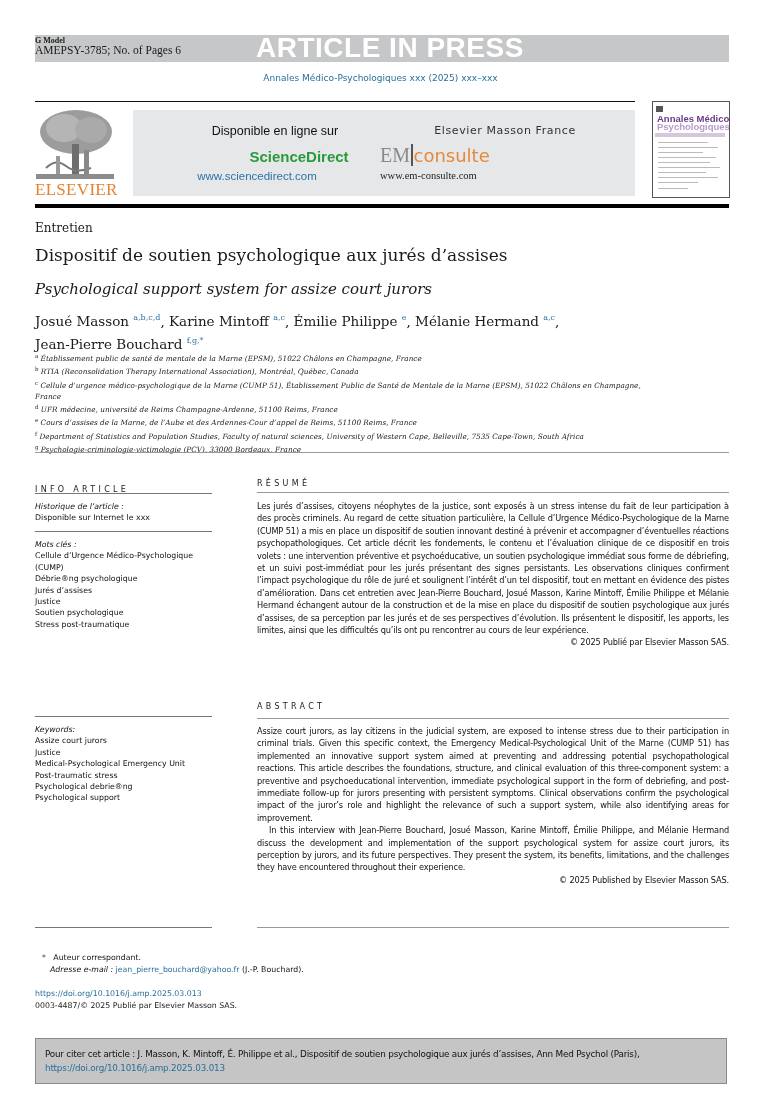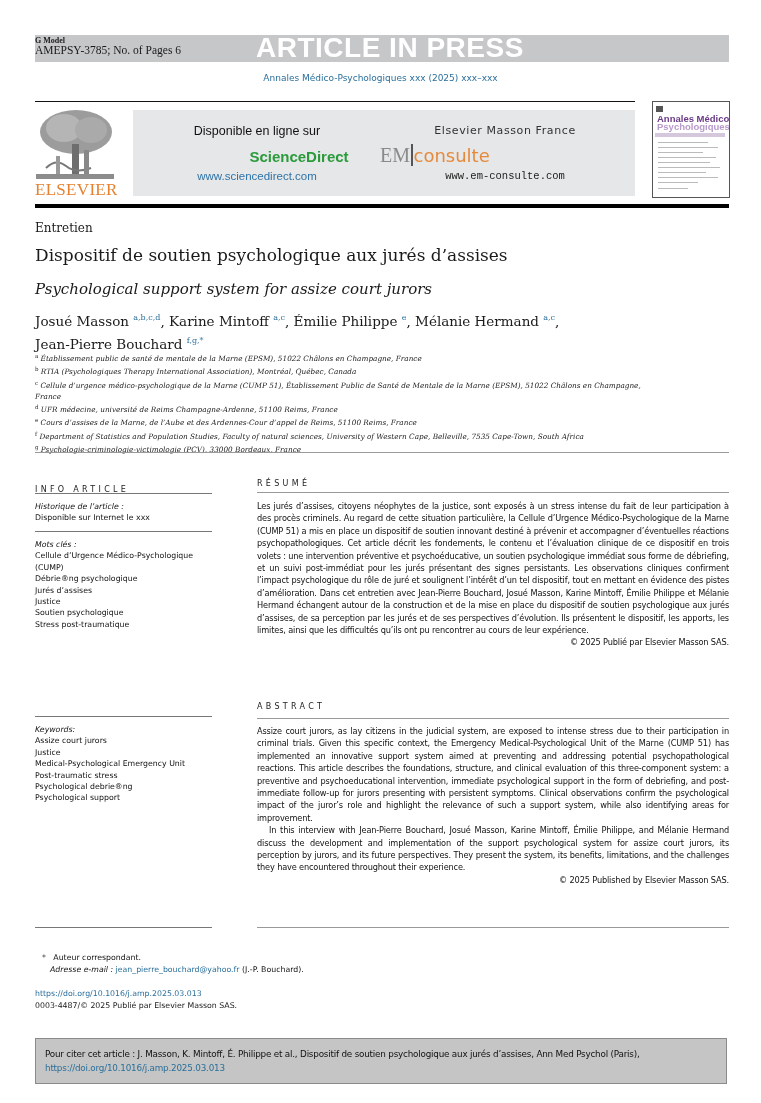--- a/index.html
+++ b/index.html
@@ -15,29 +15,29 @@
   .journal-line { left: 0; width: 761px; top: 73px; text-align: center; font-family: "DejaVu Sans", sans-serif; font-size: 9px; color: #2a6f9b; }
 
   .rule-top { left: 35px; top: 101px; width: 600px; height: 1px; background: #111; }
   .rule-thick { left: 35px; top: 204px; width: 694px; height: 4px; background: #000; }
 
   
   .logo-tree { left: 36px; top: 108px; width: 78px; height: 74px; }
   .logo-text { left: 35px; top: 180px; font-family: "Liberation Serif", serif; font-size: 17px; color: #e5812f; letter-spacing: 0.3px; }
 
   .banner { left: 133px; top: 110px; width: 502px; height: 86px; background: #e6e7e8; }
-  .sd-avail { left: 133px; top: 124px; width: 248px; text-align: center; font-family: "Liberation Sans", sans-serif; font-size: 12.5px; color: #111; }
+  .sd-avail { left: 133px; top: 124px; width: 248px; text-align: center; font-family: "Liberation Sans", sans-serif; font-size: 12.5px; color: #111; padding-left: 18px; }
   .sd-name { left: 133px; top: 148px; width: 248px; text-align: center; font-family: "Liberation Sans", sans-serif; font-size: 15px; font-weight: bold; color: #2a9b3b; margin-left: 42px; }
   .sd-url { left: 133px; top: 170px; width: 248px; text-align: center; font-family: "Liberation Sans", sans-serif; font-size: 11.5px; color: #2e73a8; }
   .em-pub { left: 380px; top: 124px; width: 250px; text-align: center; font-family: "DejaVu Sans", sans-serif; font-size: 11px; letter-spacing: 0.6px; color: #333; }
   .em-logo { left: 380px; top: 141px; width: 250px; text-align: left; font-size: 20px; line-height: 28px; }
   .em-logo .em { font-family: "Liberation Serif", serif; color: #8a8a8a; }
   .em-logo .bar { display: inline-block; width: 1.5px; height: 22px; background: #555; vertical-align: -4px; margin: 0 1px; }
   .em-logo .consulte { font-family: "DejaVu Sans", sans-serif; color: #e58a3c; font-size: 18px; }
-  .em-url { left: 380px; top: 170px; width: 250px; text-align: center; font-family: Liberation Mono, monospace; font-size: 10.5px; color: #222; }
+  .em-url { left: 380px; top: 170px; width: 250px; font-family: Liberation Serif, serif; font-size: 10.5px; color: #222; }
 
   .cover { left: 652px; top: 101px; width: 76px; height: 95px; border: 1px solid #555; background: #fff; overflow: hidden; }
   .cover .c-logo { position: absolute; left: 3px; top: 4px; width: 7px; height: 6px; background: #555; }
   .cover .c-t1 { position: absolute; left: 4px; top: 12px; font-family: "Liberation Sans", sans-serif; font-weight: bold; font-size: 9.5px; color: #6b3a86; line-height: 9px; white-space: nowrap; }
   .cover .c-t2 { position: absolute; left: 4px; top: 20px; font-family: "Liberation Sans", sans-serif; font-weight: bold; font-size: 9.5px; color: #b89acb; line-height: 9px; white-space: nowrap; }
   .cover .c-band { position: absolute; left: 2px; top: 31px; width: 70px; height: 4px; background: #d5c8dc; }
   .cover .c-line { position: absolute; left: 5px; height: 1px; background: #bbb; }
 
   
   .section-type { left: 35px; top: 221px; font-family: "DejaVu Serif", serif; font-size: 12px; }
@@ -129,21 +129,21 @@
 <div class="abs title-fr">Dispositif de soutien psychologique aux jurés d’assises</div>
 <div class="abs title-en">Psychological support system for assize court jurors</div>
 
 <div class="abs authors">
   <span><span>Josué Masson</span>&nbsp;<sup>a,b,c,d</sup></span><span>, </span><span><span>Karine Mintoff</span>&nbsp;<sup>a,c</sup></span><span>, </span><span><span>Émilie Philippe</span>&nbsp;<sup>e</sup></span><span>, </span><span><span>Mélanie Hermand</span>&nbsp;<sup>a,c</sup></span><span>,</span><br>
   <span><span>Jean-Pierre Bouchard</span>&nbsp;<sup>f,g,*</sup></span>
 </div>
 
 <div class="abs affils">
   <div><sup>a</sup>&nbsp;<span>Établissement public de santé de mentale de la Marne (EPSM), 51022 Châlons en Champagne, France</span></div>
-  <div><sup>b</sup>&nbsp;<span>RTIA (Psychologiques Therapy International Association), Montréal, Québec, Canada</span></div>
+  <div><sup>b</sup>&nbsp;<span>RTIA (Reconsolidation Therapy International Association), Montréal, Québec, Canada</span></div>
   <div><sup>c</sup>&nbsp;<span>Cellule d’urgence médico-psychologique de la Marne (CUMP 51), Établissement Public de Santé de Mentale de la Marne (EPSM), 51022 Châlons en Champagne, France</span></div>
   <div><sup>d</sup>&nbsp;<span>UFR médecine, université de Reims Champagne-Ardenne, 51100 Reims, France</span></div>
   <div><sup>e</sup>&nbsp;<span>Cours d’assises de la Marne, de l’Aube et des Ardennes-Cour d’appel de Reims, 51100 Reims, France</span></div>
   <div><sup>f</sup>&nbsp;<span>Department of Statistics and Population Studies, Faculty of natural sciences, University of Western Cape, Belleville, 7535 Cape-Town, South Africa</span></div>
   <div><sup>g</sup>&nbsp;<span>Psychologie-criminologie-victimologie (PCV), 33000 Bordeaux, France</span></div>
 </div>
 
 <div class="abs rule-affil"></div>
 
 <div class="abs sec-head info-head">INFO ARTICLE</div>

